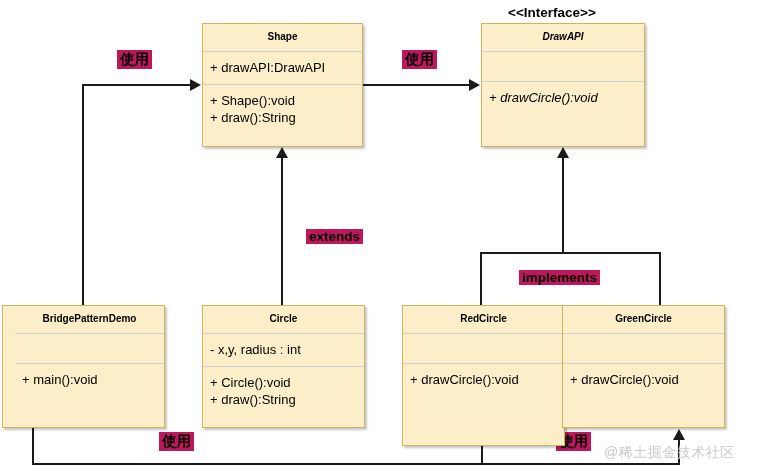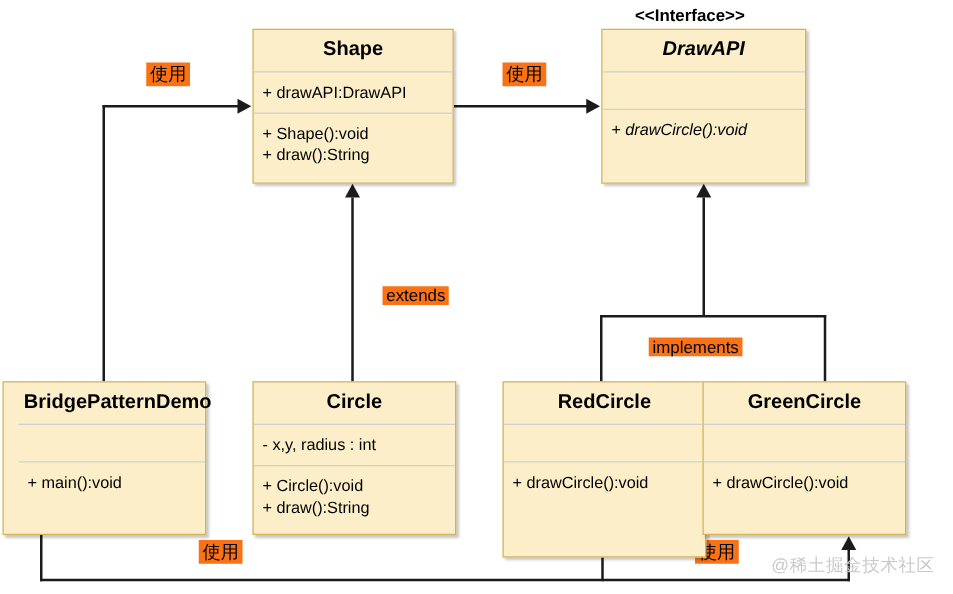--- a/index.html
+++ b/index.html
@@ -22,21 +22,21 @@
     box-sizing: border-box;
     background: #fbeec8;
     border: 1.5px solid #d4b25a;
     box-shadow: 2px 2px 2px rgba(0,0,0,0.22);
     z-index: 5;
   }
   .uml-title {
     box-sizing: border-box;
     text-align: center;
     font-weight: bold;
-    font-size: 16px;
+    font-size: 10px;
     color: #000;
     line-height: 1;
     padding: 8px 4px 9px 4px;
     border-bottom: 1.2px solid #cfcfcf;
     white-space: nowrap;
   }
   .uml-attrs, .uml-ops {
     box-sizing: border-box;
     font-size: 13px;
     color: #000;
@@ -83,37 +83,36 @@
   }
   .arrow.right {
     border-top: 6px solid transparent;
     border-bottom: 6px solid transparent;
     border-left: 11px solid #1b1b1b;
   }
 
   .edge-label {
     position: absolute;
     font-size: 13.5px;
-    font-weight: normal;
-    color: #000;
-    white-space: nowrap;
-    background: #f97316;
+    font-weight: bold;
+    color: #000;
+    white-space: nowrap;
+    background: #be185d;
     padding: 0 3px;
     z-index: 4;
   }
   .edge-label.cjk { font-size: 14.5px; }
 
   .watermark {
     position: absolute;
     font-size: 14px;
     color: #c9c9c9;
     white-space: nowrap;
     z-index: 7;
     letter-spacing: 0.5px;
-    margin-left: 13px;
   }
 </style>
 </head>
 <body>
 
 <div id="canvas">
 
   <div class="ln v" style="left:82px; top:84px; height:222px;"></div>
   <div class="ln h" style="left:82px; top:84px; width:110px;"></div>
   <div class="arrow right" style="left:190px; top:79px;"></div>

